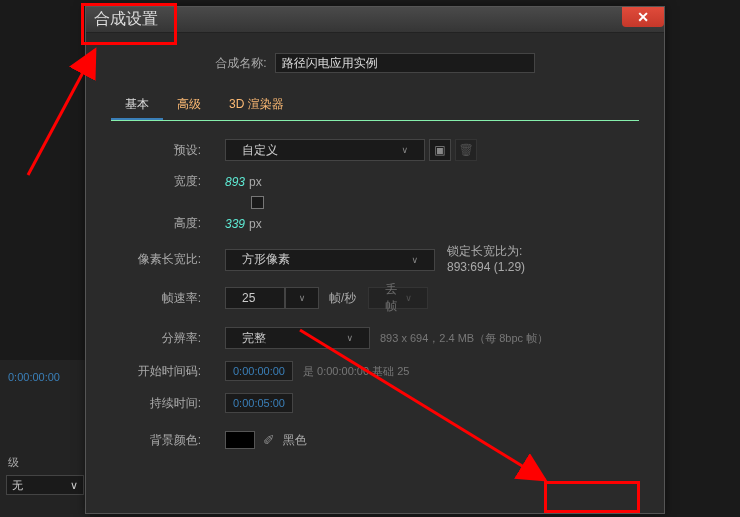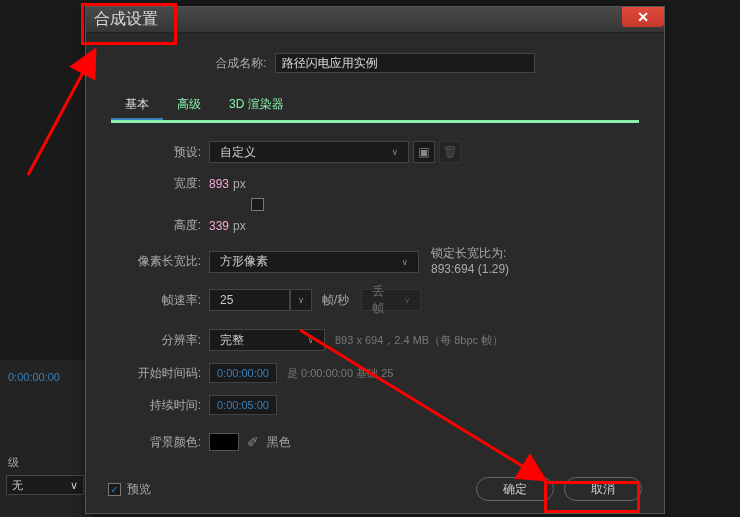--- a/index.html
+++ b/index.html
@@ -109,50 +109,50 @@
       width: 260px;
       height: 20px;
       background: #1a1a1a;
       border: 1px solid #444;
       color: #ddd;
       padding: 2px 6px;
       font-size: 12px;
     }
     .tabs {
       display: flex;
-      border-bottom: 3px solid #86efac;
+      border-bottom: 1px solid #86efac;
       margin-bottom: 18px;
     }
     .tab {
       padding: 5px 14px;
-      color: #86efac;
+      color: #fdba74;
       cursor: pointer;
       font-size: 12px;
     }
     .tab.active {
       color: #ddd;
       border-bottom: 2px solid #3a7fb8;
     }
     .form-row {
       display: flex;
       align-items: center;
       margin-bottom: 12px;
     }
     .label-right {
       text-align: right;
       width: 90px;
-      margin-right: 8px;
+      margin-right: 24px;
       color: #aaa;
     }
     .select-box {
       background: #1a1a1a;
       border: 1px solid #444;
       color: #ccc;
       height: 22px;
-      padding: 2px 10px;
+      padding: 2px 16px;
       display: flex;
       align-items: center;
       justify-content: space-between;
       font-size: 12px;
     }
     .select-box .arrow {
       margin-left: 8px;
       font-size: 9px;
       color: #888;
     }
@@ -161,21 +161,22 @@
       height: 22px;
       background: #1a1a1a;
       border: 1px solid #444;
       display: flex;
       align-items: center;
       justify-content: center;
       margin-left: 4px;
       color: #888;
     }
     .value-blue {
-      color: #f9a8d4;
+      color: #5eead4;
+      font-style: italic;
     }
     .checkbox {
       width: 13px;
       height: 13px;
       border: 1px solid #777;
       background: #1a1a1a;
       display: inline-block;
       margin-right: 6px;
       vertical-align: middle;
     }
@@ -341,36 +342,36 @@
         <span class="arrow">∨</span>
       </div>
       <div style="margin-left:12px;line-height:1.3">
         <div>锁定长宽比为:</div>
         <div>893:694 (1.29)</div>
       </div>
     </div>
 
     <div class="form-row">
       <div class="label-right">帧速率:</div>
-      <div class="select-box" style="width:81px">
+      <div class="select-box" style="width:60px">
         <span>25</span>
       </div>
       <div class="select-box" style="width:20px;justify-content:center">
         <span class="arrow" style="margin:0">∨</span>
       </div>
       <span style="margin-left:10px">帧/秒</span>
       <div class="select-box" style="width:60px;margin-left:12px;opacity:0.4">
         <span>丢帧</span>
         <span class="arrow">∨</span>
       </div>
     </div>
 
     <div class="form-row" style="margin-top:18px">
       <div class="label-right">分辨率:</div>
-      <div class="select-box" style="width:116px">
+      <div class="select-box" style="width:145px">
         <span>完整</span>
         <span class="arrow">∨</span>
       </div>
       <span class="subtext">893 x 694，2.4 MB（每 8bpc 帧）</span>
     </div>
 
     <div class="form-row">
       <div class="label-right">开始时间码:</div>
       <input class="timecode-input" value="0:00:00:00" style="">
       <span class="subtext">是 0:00:00:00  基础 25</span>
@@ -382,30 +383,20 @@
     </div>
 
     <div class="form-row" style="margin-top:18px">
       <div class="label-right">背景颜色:</div>
       <span class="color-swatch"></span>
       <span class="eyedrop">✐</span>
       <span>黑色</span>
     </div>
   </div>
 
-  <div class="footer">
-    <div class="preview-check">
-      <span class="checkbox checked"></span>
-      <span>预览</span>
-    </div>
-    <div class="footer-buttons">
-      <div class="btn">确定</div>
-      <div class="btn">取消</div>
-    </div>
-  </div>
 </div>
 
 <div class="anno-box anno-title"></div>
 <div class="anno-box anno-ok"></div>
 
 <svg class="arrow-svg" width="740" height="517">
   <defs>
     <marker id="ah" markerWidth="12" markerHeight="12" refX="9" refY="5" orient="auto">
       <path d="M0,0 L10,5 L0,10 Z" fill="#ff0000"></path>
     </marker>

